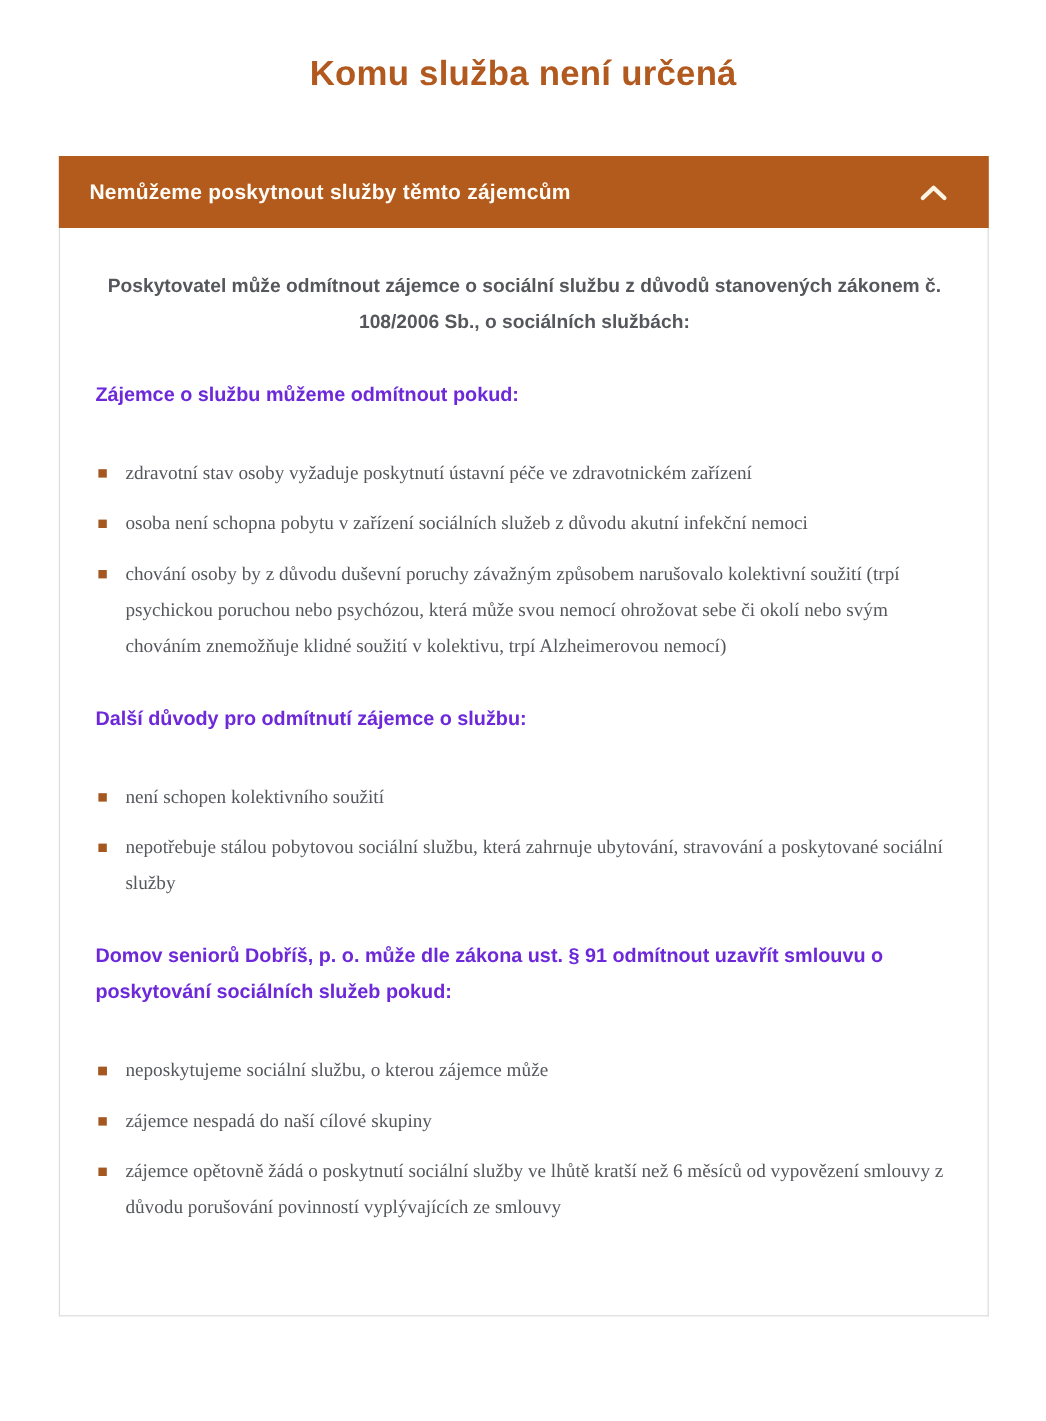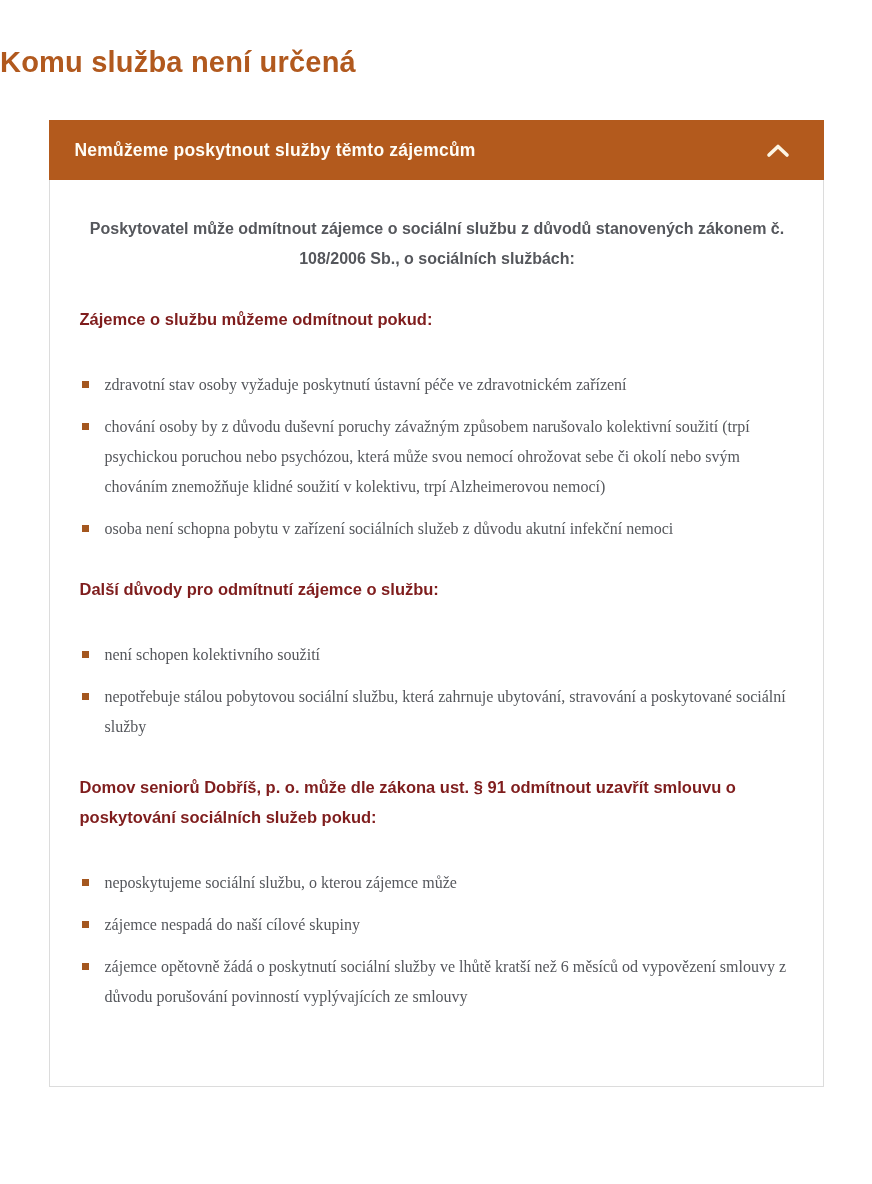--- a/index.html
+++ b/index.html
@@ -8,30 +8,30 @@
     font-family: "Liberation Sans", "DejaVu Sans", sans-serif;
   }
   body {
     width: 872px;
     height: 1184px;
     position: relative;
     overflow: hidden;
   }
   .page-title {
     margin-top: 44px;
-    text-align: left;
+    text-align: center;
     font-size: 29px;
     line-height: 36px;
     font-weight: bold;
     color: #b1591e;
     letter-spacing: 0.2px;
   }
   .accordion {
     width: 775px;
-    margin: 40px auto 0 auto;
+    margin: 50px auto 0 auto;
   }
   .accordion-header {
     background: #b35a1d;
     color: #fffdf6;
     height: 60px;
     display: flex;
     align-items: center;
     justify-content: space-between;
     padding: 0 34px 0 26px;
     cursor: pointer;
@@ -58,21 +58,21 @@
     line-height: 30px;
   }
   .intro {
     text-align: center;
     margin: 0 0 30px 0;
     font-weight: bold;
   }
   .section-heading {
     font-size: 16.5px;
     font-weight: bold;
-    color: #7f1d1d;
+    color: #6d28d9;
     margin: 30px 0 0 0;
     line-height: 30px;
   }
   ul.reason-list {
     list-style: none;
     margin: 36px 0 28px 0;
     padding: 0;
     font-family: Liberation Serif, serif;
   }
   ul.reason-list li {
@@ -111,25 +111,25 @@
     <p class="intro">Poskytovatel může odmítnout zájemce o sociální službu z důvodů stanovených zákonem č. 108/2006 Sb., o sociálních službách:</p>
 
     <h3 class="section-heading">Zájemce o službu můžeme odmítnout pokud:</h3>
     <ul class="reason-list">
       <li>
         <span class="bullet"></span>
         <span>zdravotní stav osoby vyžaduje poskytnutí ústavní péče ve zdravotnickém zařízení</span>
       </li>
       <li>
         <span class="bullet"></span>
-        <span>chování osoby by z důvodu duševní poruchy závažným způsobem narušovalo kolektivní soužití (trpí psychickou poruchou nebo psychózou, která může svou nemocí ohrožovat sebe či okolí nebo svým chováním znemožňuje klidné soužití v kolektivu, trpí Alzheimerovou nemocí)</span>
+        <span>osoba není schopna pobytu v zařízení sociálních služeb z důvodu akutní infekční nemoci</span>
       </li>
       <li>
         <span class="bullet"></span>
-        <span>osoba není schopna pobytu v zařízení sociálních služeb z důvodu akutní infekční nemoci</span>
+        <span>chování osoby by z důvodu duševní poruchy závažným způsobem narušovalo kolektivní soužití (trpí psychickou poruchou nebo psychózou, která může svou nemocí ohrožovat sebe či okolí nebo svým chováním znemožňuje klidné soužití v kolektivu, trpí Alzheimerovou nemocí)</span>
       </li>
     </ul>
 
     <h3 class="section-heading">Další důvody pro odmítnutí zájemce o službu:</h3>
     <ul class="reason-list">
       <li>
         <span class="bullet"></span>
         <span>není schopen kolektivního soužití</span>
       </li>
       <li>

